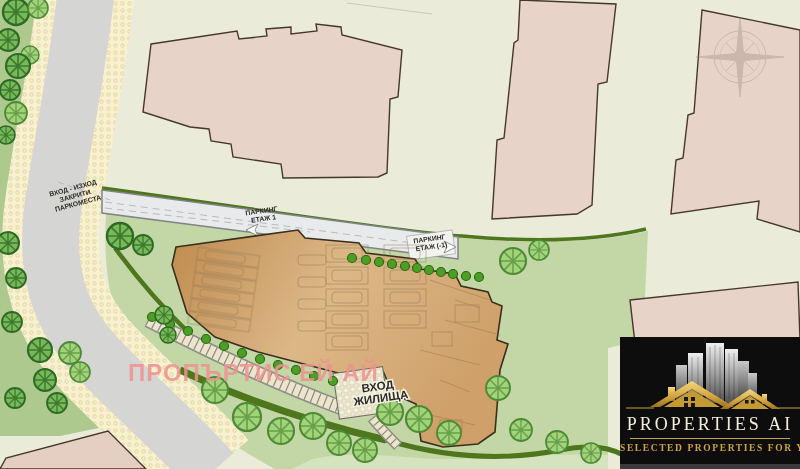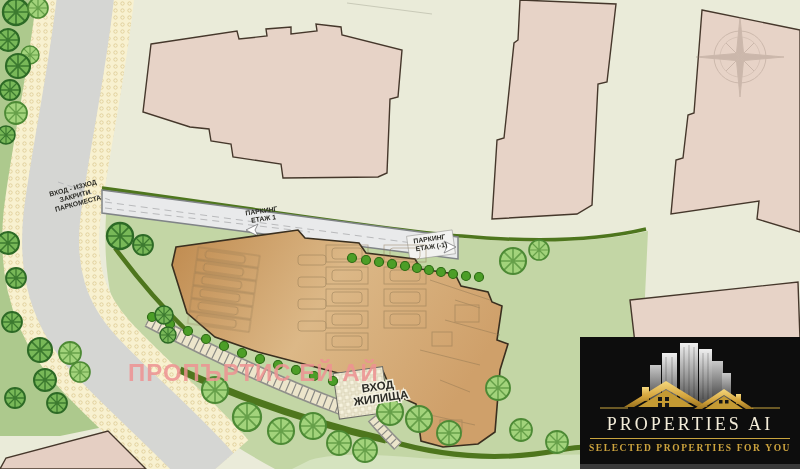--- a/index.html
+++ b/index.html
@@ -2,21 +2,21 @@
 <html><head>
 <meta charset="utf-8">
 <style>
   html,body{margin:0;padding:0;background:#eaebd9;}
   .stage{position:relative;width:800px;height:469px;overflow:hidden;background:#eaebd9;
          font-family:"Liberation Sans",sans-serif;}
   .stage svg{position:absolute;left:0;top:0;}
   .plan-label{font-family:"Liberation Sans",sans-serif;font-weight:bold;fill:#2b2b26;}
   .watermark{font-family:"Liberation Sans",sans-serif;font-weight:bold;fill:#ee9292;opacity:.85;letter-spacing:1px;}
   
-  .logo-box{position:absolute;right:0;bottom:0;width:220px;height:132px;background:#0d0d0d;
+  .logo-box{position:absolute;right:0;bottom:0;width:180px;height:132px;background:#0d0d0d;
             border-bottom:5px solid #3a3a3a;box-sizing:border-box;text-align:center;}
   .logo-box svg{position:relative;display:block;margin:0 auto;}
   .logo-brand{font-family:"Liberation Serif",serif;color:#f3ecd9;font-size:18px;
               letter-spacing:3px;line-height:1;margin-top:2px;white-space:nowrap;}
   .logo-rule{height:1px;background:#c9a53f;margin:5px 10px 4px 10px;}
   .logo-tagline{font-family:"Liberation Serif",serif;color:#cda43e;font-size:9.5px;
                 letter-spacing:1.6px;font-weight:bold;white-space:nowrap;}
 </style>
 </head>
 <body>

